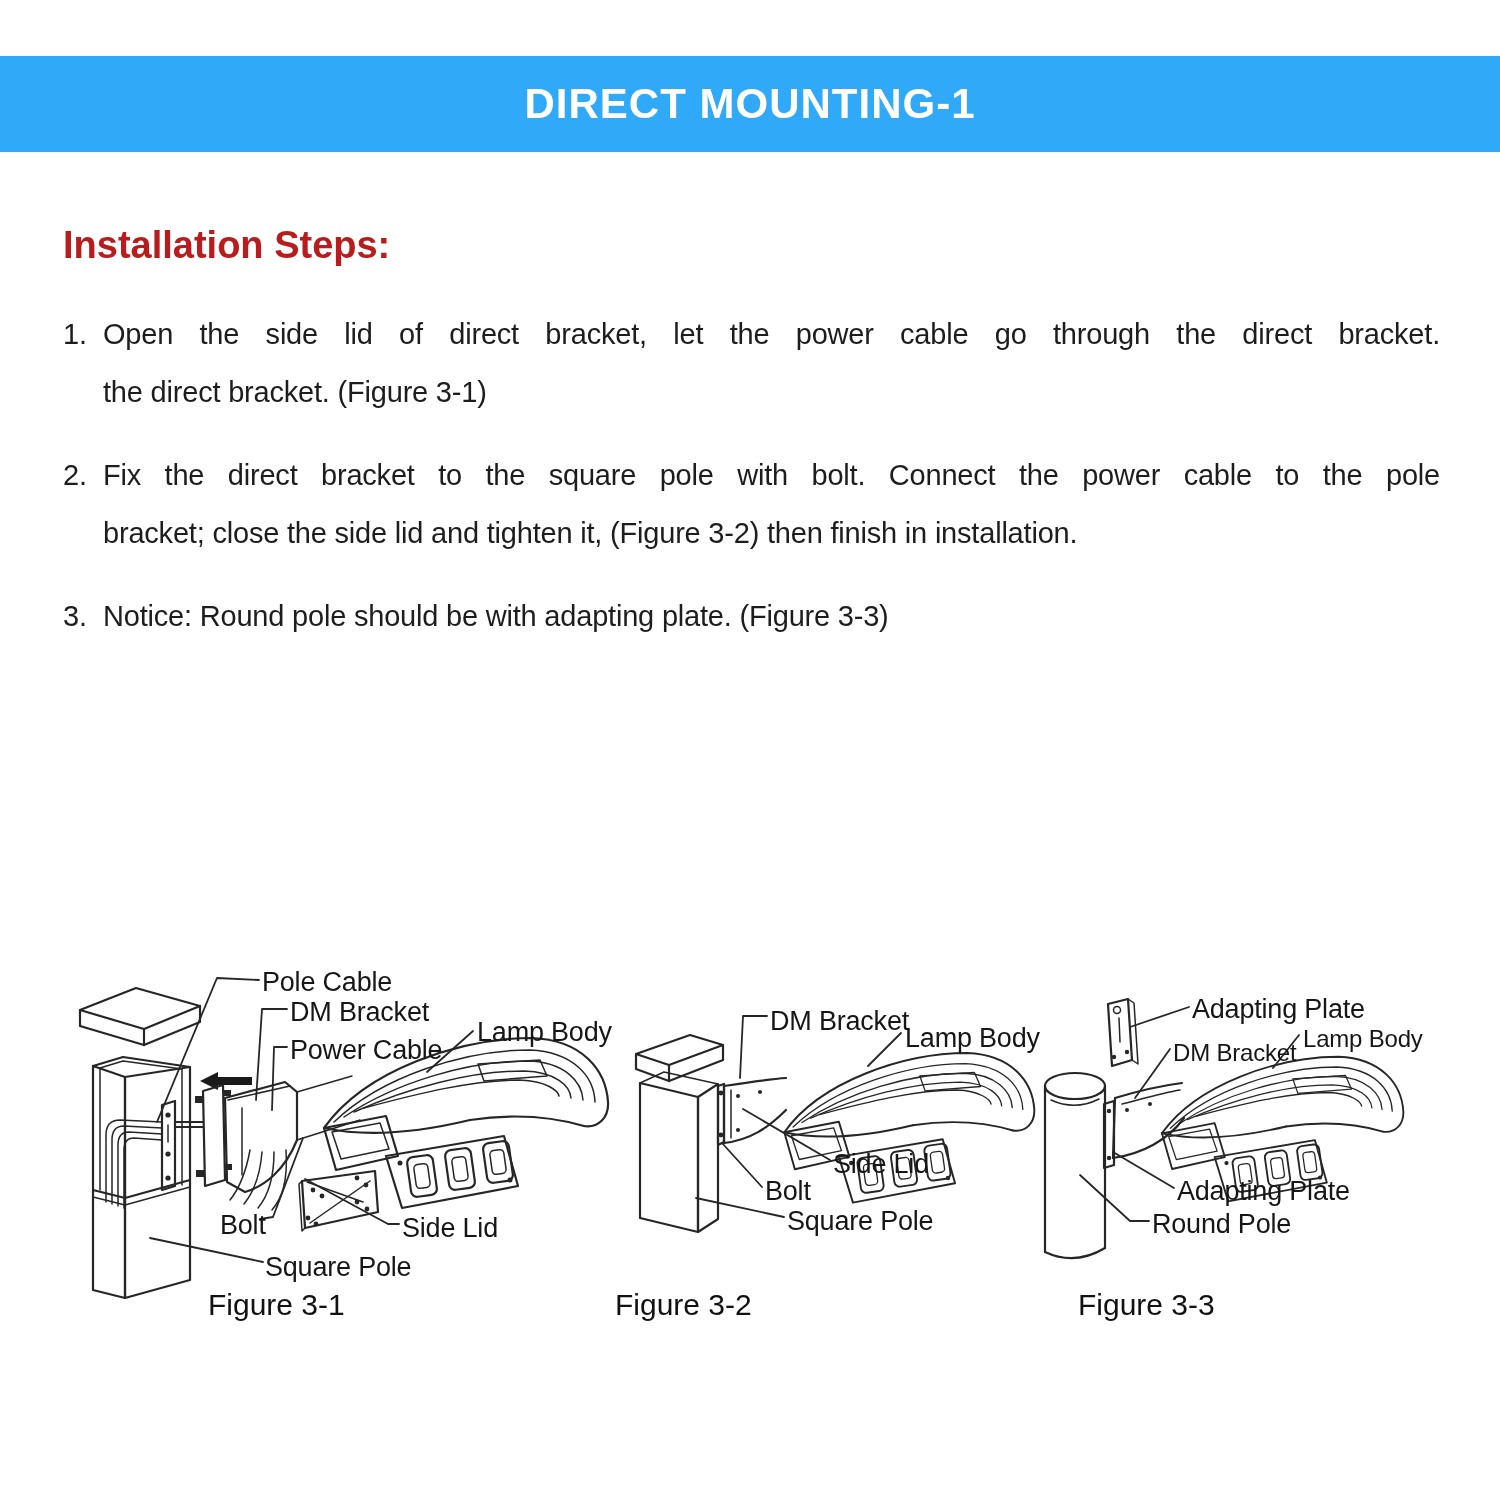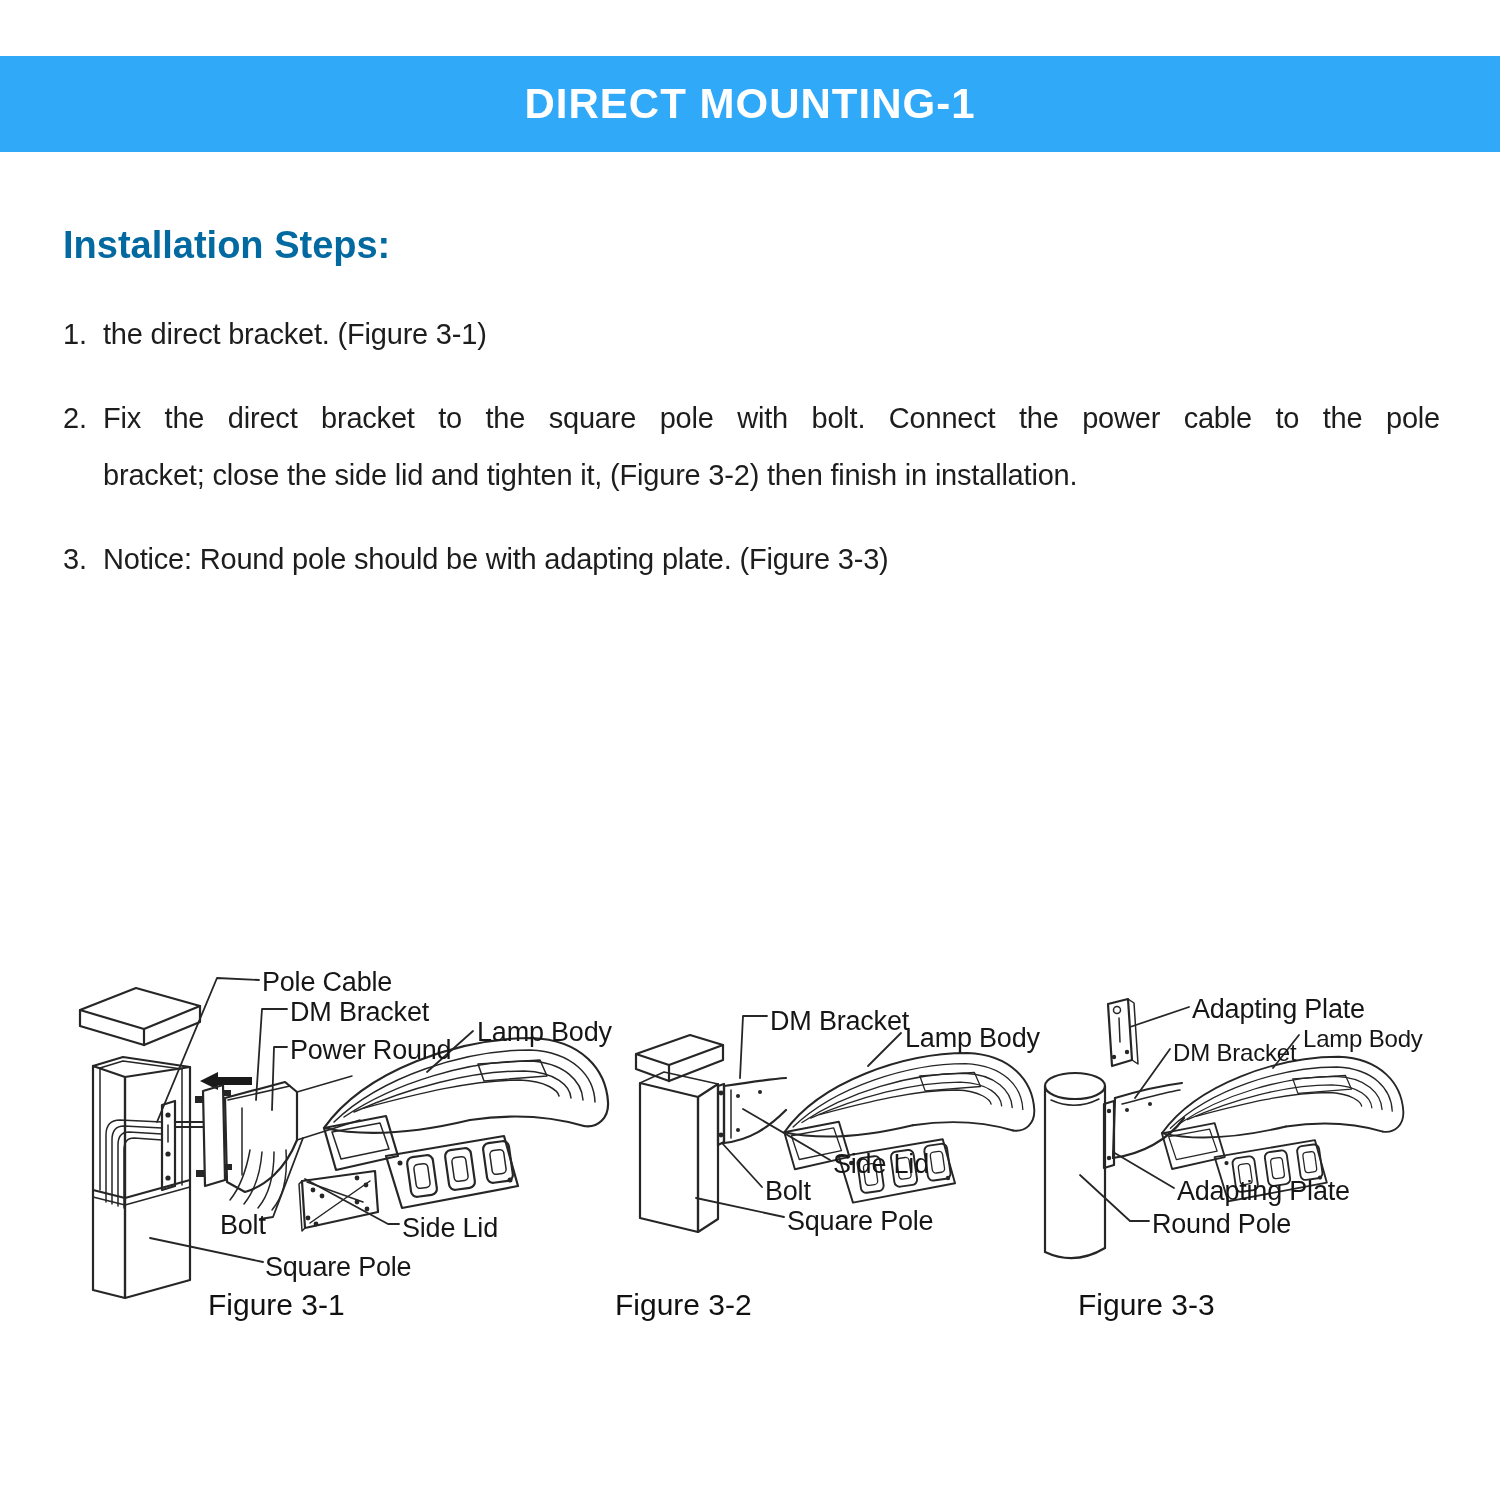--- a/index.html
+++ b/index.html
@@ -57,26 +57,27 @@
         <circle class="dot" cx="90" cy="133" r="2.5"></circle>
         <circle class="dot" cx="200" cy="150" r="2.5"></circle>
       </g>
     </defs>
   </svg>
 
   <div class="banner" style="background: rgb(47, 169, 248);">
     <div class="banner-title" style="color: rgb(255, 255, 255);">DIRECT MOUNTING-1</div>
   </div>
 
-  <div class="heading" style="color: #0369a1;">Installation Steps:</div>
+  <div class="heading" style="color: #b91c1c;">Installation Steps:</div>
 
   <div class="steps">
     <div class="step">
       <div class="step-num">1.</div>
       <div class="step-body">
+        <div class="line full">Open the side lid of direct bracket, let the power cable go through the direct bracket.</div>
         <div class="line">the direct bracket. (Figure 3-1)</div>
       </div>
     </div>
     <div class="step">
       <div class="step-num">2.</div>
       <div class="step-body">
         <div class="line full">Fix the direct bracket to the square pole with bolt. Connect the power cable to the pole</div>
         <div class="line">bracket; close the side lid and tighten it, (Figure 3-2) then finish in installation.</div>
       </div>
     </div>
@@ -256,21 +257,21 @@
       <path d="M159,27 L100,47"></path>
       <path d="M269,55 L243,88"></path>
       <path d="M140,69 L105,118"></path>
       <path d="M144,208 L83,172"></path>
       <path d="M119,241 L100,241 L50,195"></path>
     </g>
   </svg>
 
   <div class="fig-label" style="left:262px; top:967px;">Pole Cable</div>
   <div class="fig-label" style="left:290px; top:997px;">DM Bracket</div>
-  <div class="fig-label" style="left:290px; top:1035px;">Power Round</div>
+  <div class="fig-label" style="left:290px; top:1035px;">Power Cable</div>
   <div class="fig-label" style="left:477px; top:1017px;">Lamp Body</div>
   <div class="fig-label" style="left:220px; top:1210px;">Bolt</div>
   <div class="fig-label" style="left:402px; top:1213px;">Side Lid</div>
   <div class="fig-label" style="left:265px; top:1252px;">Square Pole</div>
   <div class="fig-caption" style="left:208px; top:1288px;">Figure 3-1</div>
 
   <div class="fig-label" style="left:770px; top:1006px;">DM Bracket</div>
   <div class="fig-label" style="left:905px; top:1023px;">Lamp Body</div>
   <div class="fig-label" style="left:833px; top:1149px;">Side Lid</div>
   <div class="fig-label" style="left:765px; top:1176px;">Bolt</div>

